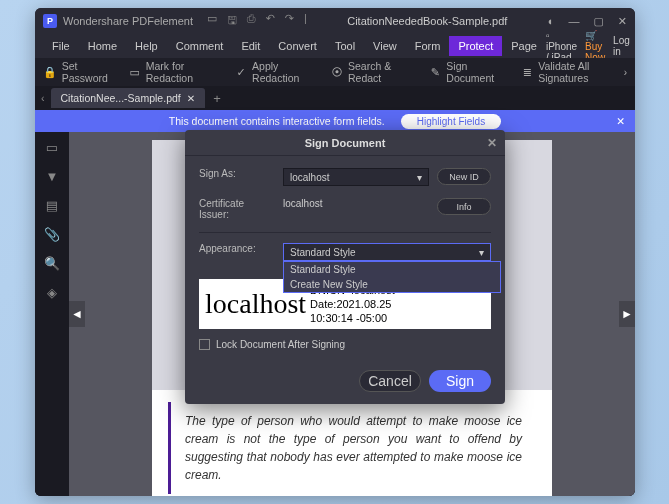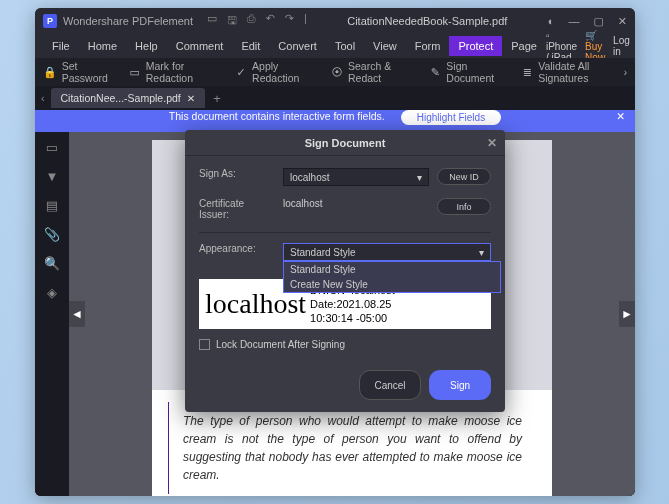--- a/index.html
+++ b/index.html
@@ -17,30 +17,30 @@
 .menubar .menu-item.active { background: #6d28d9; color: white; }
 .menubar .right { margin-left: auto; display: flex; align-items: center; gap: 8px; font-size: 10px; }
 .buynow { color: #ff9838; }
 .toolbar { height: 28px; background: #1f1f28; display: flex; align-items: center; padding: 0 8px; gap: 14px; font-size: 10.5px; color: #aaa; }
 .tool-item { display: flex; align-items: center; gap: 5px; cursor: pointer; }
 .tool-icon { width: 14px; height: 14px; display: inline-flex; align-items: center; justify-content: center; font-size: 11px; }
 .tabbar { height: 24px; background: #1a1a22; display: flex; align-items: center; padding: 0 6px; font-size: 10.5px; }
 .tab { padding: 4px 10px; background: #3a3a48; color: #ddd; border-radius: 3px 3px 0 0; display: flex; align-items: center; gap: 6px; }
 .tab-close { font-size: 10px; cursor: pointer; }
 .tab-add { margin-left: 8px; color: #888; cursor: pointer; font-size: 13px; }
-.info-banner { height: 22px; background: #5b6bf5; display: flex; align-items: flex-start; justify-content: center; font-size: 10.5px; color: white; gap: 16px; position: relative; }
+.info-banner { height: 22px; background: #5b6bf5; display: flex; align-items: center; justify-content: center; font-size: 10.5px; color: white; gap: 16px; position: relative; }
 .highlight-btn { background: white; color: #5b6bf5; padding: 2px 16px; border-radius: 10px; font-size: 10px; cursor: pointer; }
 .banner-close { position: absolute; right: 10px; cursor: pointer; }
 .main-area { flex: 1; display: flex; background: #1f1f28; position: relative; overflow: hidden; }
 .sidebar { width: 34px; background: #1a1a22; display: flex; flex-direction: column; align-items: center; padding-top: 8px; gap: 14px; color: #888; }
 .sidebar span { cursor: pointer; font-size: 13px; }
 .content { flex: 1; background: #565660; position: relative; display: flex; justify-content: center; padding-top: 8px; }
 .page { width: 400px; background: white; position: relative; }
 .page-top { height: 250px; background: #d8d8e0; }
-.quote-box { margin: 12px 16px; padding: 10px 14px; border-left: 1px solid #4c1d95; font-style: italic; font-size: 12px; color: #333; line-height: 1.5; text-align: justify; }
+.quote-box { margin: 12px 16px; padding: 10px 14px; border-left: 3px solid #4c1d95; font-style: italic; font-size: 12px; color: #333; line-height: 1.5; text-align: justify; }
 .nav-arrow { position: absolute; top: 50%; transform: translateY(-50%); color: white; font-size: 12px; cursor: pointer; background: rgba(0,0,0,0.2); padding: 6px 2px; }
 .nav-left { left: 0; }
 .nav-right { right: 0; }
 .dialog { position: absolute; top: 130px; left: 185px; width: 320px; background: #3a3a45; border-radius: 4px; box-shadow: 0 6px 24px rgba(0,0,0,0.5); z-index: 100; }
 .dialog-header { height: 26px; display: flex; align-items: center; justify-content: center; font-size: 11px; color: #ddd; font-weight: 600; position: relative; border-bottom: 1px solid #2a2a35; }
 .dialog-close { position: absolute; right: 8px; cursor: pointer; color: #999; font-size: 12px; }
 .dialog-body { padding: 12px 14px 10px; }
 .form-row { display: flex; margin-bottom: 12px; gap: 8px; }
 .form-label { width: 76px; font-size: 10px; color: #bbb; }
 .form-select { flex: 1; height: 18px; background: #2a2a35; color: #ccc; font-size: 10px; padding: 0 6px; border: 1px solid #1a1a22; display: flex; align-items: center; justify-content: space-between; cursor: pointer; }
@@ -48,21 +48,21 @@
 .form-btn { width: 54px; height: 17px; background: #2a2a35; border: 1px solid #555; border-radius: 9px; color: #ccc; font-size: 9px; display: flex; align-items: center; justify-content: center; cursor: pointer; }
 .form-text { font-size: 10px; color: #ccc; }
 .dropdown-options { position: absolute; background: #3a3a50; border: 1px solid #5b6bf5; font-size: 10px; color: #ccc; width: 218px; z-index: 10; }
 .dropdown-options div { padding: 2px 6px; cursor: pointer; }
 .sig-preview { width: 100%; height: 50px; background: white; display: flex; align-items: center; margin-top: 18px; }
 .sig-name { font-size: 28px; font-family: Georgia, serif; padding-left: 6px; color: #000; }
 .sig-details { font-size: 11px; color: #000; line-height: 1.3; padding-left: 4px; }
 .checkbox-row { display: flex; align-items: center; gap: 6px; font-size: 10px; color: #ccc; margin-top: 10px; }
 .checkbox { width: 11px; height: 11px; border: 1px solid #888; cursor: pointer; }
 .dialog-footer { display: flex; justify-content: flex-end; gap: 8px; padding: 10px 14px 12px; }
-.dlg-btn { width: 62px; height: 30px; border-radius: 11px; font-size: 10px; display: flex; align-items: center; justify-content: center; cursor: pointer; text-align: center; }
+.dlg-btn { width: 62px; height: 22px; border-radius: 11px; font-size: 14px; display: flex; align-items: center; justify-content: center; cursor: pointer; text-align: center; }
 .btn-cancel { background: #2a2a35; color: #ccc; border: 1px solid #555; }
 .btn-sign { background: #5b6bf5; color: white; }
 .chev { position: absolute; right: 8px; color: #aaa; font-size: 10px; cursor: pointer; }
 </style>
 </head>
 <body>
 
 <div class="window">
   <div class="titlebar">
     <div class="logo">P</div>

